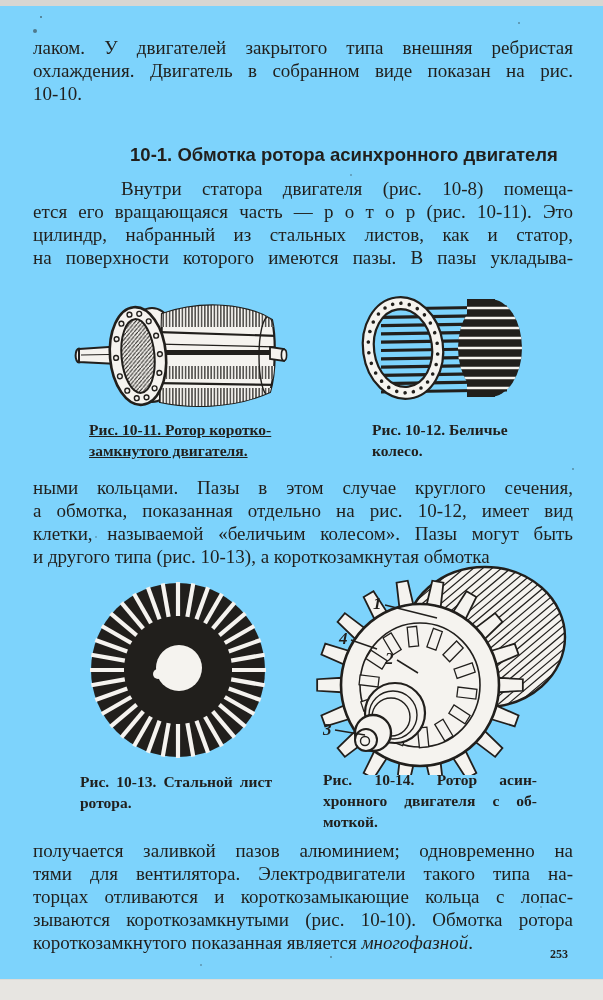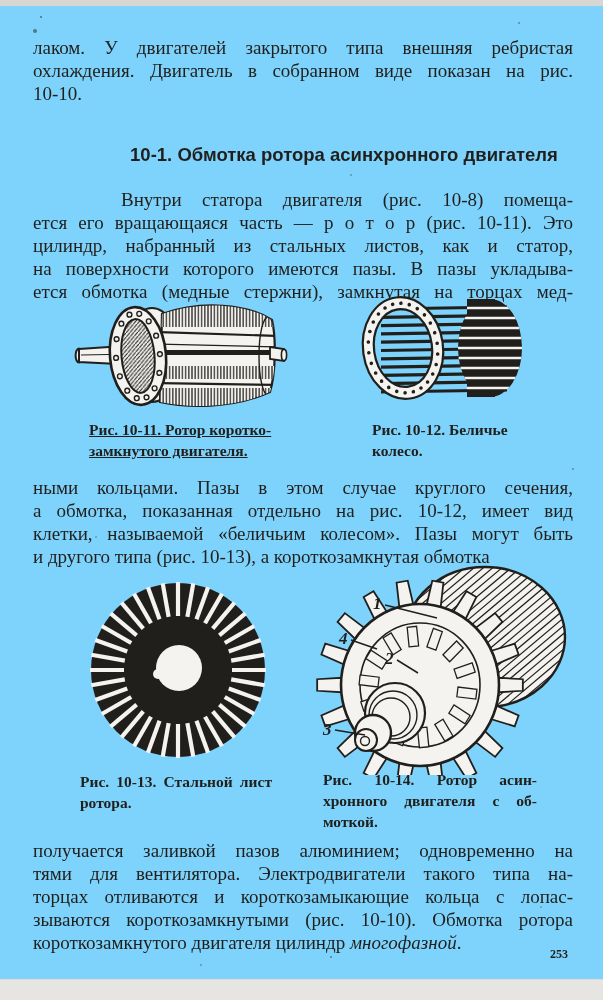--- a/index.html
+++ b/index.html
@@ -42,26 +42,25 @@
   <div class="speckles"></div>
 
   <div class="para" style="top:30px;">
     <span class="line">лаком. У двигателей закрытого типа внешняя ребристая</span>
     <span class="line">охлаждения. Двигатель в собранном виде показан на рис.</span>
     <span class="line last">10-10.</span>
   </div>
 
   <div class="heading">10-1. Обмотка ротора асинхронного двигателя</div>
 
-  <div class="para" style="top:182px;">
+  <div class="para" style="top:171px;">
     <span class="line indent">Внутри статора двигателя (рис. 10-8) помеща-</span>
     <span class="line">ется его вращающаяся часть — р о т о р (рис. 10-11). Это</span>
     <span class="line">цилиндр, набранный из стальных листов, как и статор,</span>
     <span class="line">на поверхности которого имеются пазы. В пазы укладыва-</span>
-    <span class="line">ется обмотка (медные стержни), замкнутая на торцах мед-</span>
   </div>
 
   <svg class="fig" style="left:72px;top:286px;" width="216" height="122" viewBox="0 0 216 122">
     <defs>
       <pattern id="ticks" width="3.2" height="6" patternUnits="userSpaceOnUse">
         <rect width="3.2" height="6" fill="#f5f3ef"></rect>
         <line x1="1.6" y1="0" x2="1.6" y2="6" stroke="#211f1c" stroke-width="1.2"></line>
       </pattern>
       <pattern id="hatch45" width="4" height="4" patternUnits="userSpaceOnUse">
         <rect width="4" height="4" fill="#f5f3ef"></rect>
@@ -347,19 +346,19 @@
     <span class="cap-line">Рис. 10-14. Ротор асин-</span>
     <span class="cap-line">хронного двигателя с об-</span>
     <span class="cap-line last">моткой.</span>
   </div>
 
   <div class="para" style="top:833px;">
     <span class="line">получается заливкой пазов алюминием; одновременно на</span>
     <span class="line">тями для вентилятора. Электродвигатели такого типа на-</span>
     <span class="line">торцах отливаются и короткозамыкающие кольца с лопас-</span>
     <span class="line">зываются короткозамкнутыми (рис. 10-10). Обмотка ротора</span>
-    <span class="line last"><span>короткозамкнутого двигателя цилиндр </span><span class="italic">многофазной</span><span>.</span></span>
+    <span class="line last"><span>короткозамкнутого показанная является </span><span class="italic">многофазной</span><span>.</span></span>
   </div>
 
   <div class="pagenum">253</div>
 
   <div class="edge-strip"></div>
 </div>
 
 </body></html>

